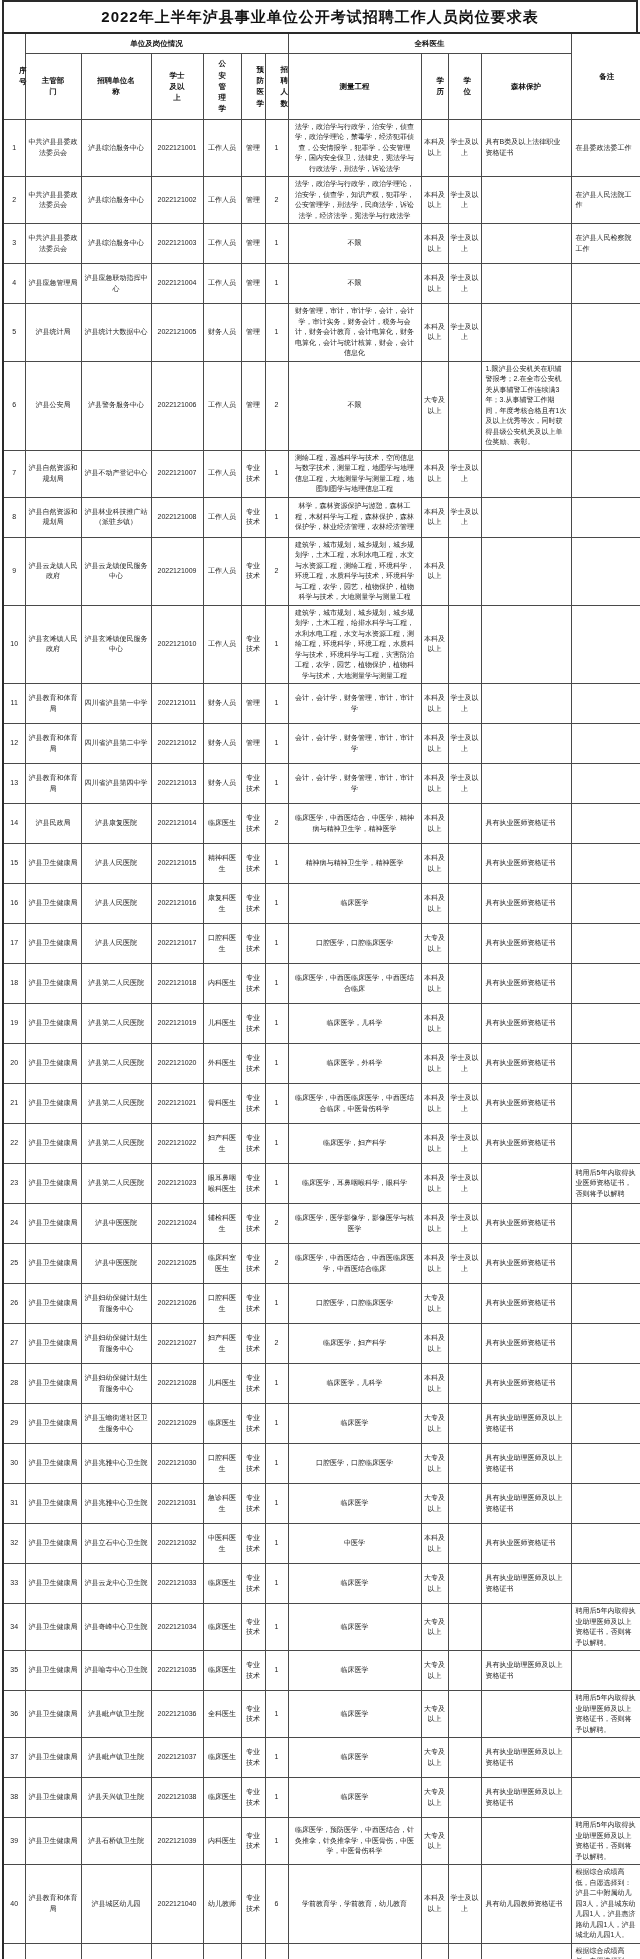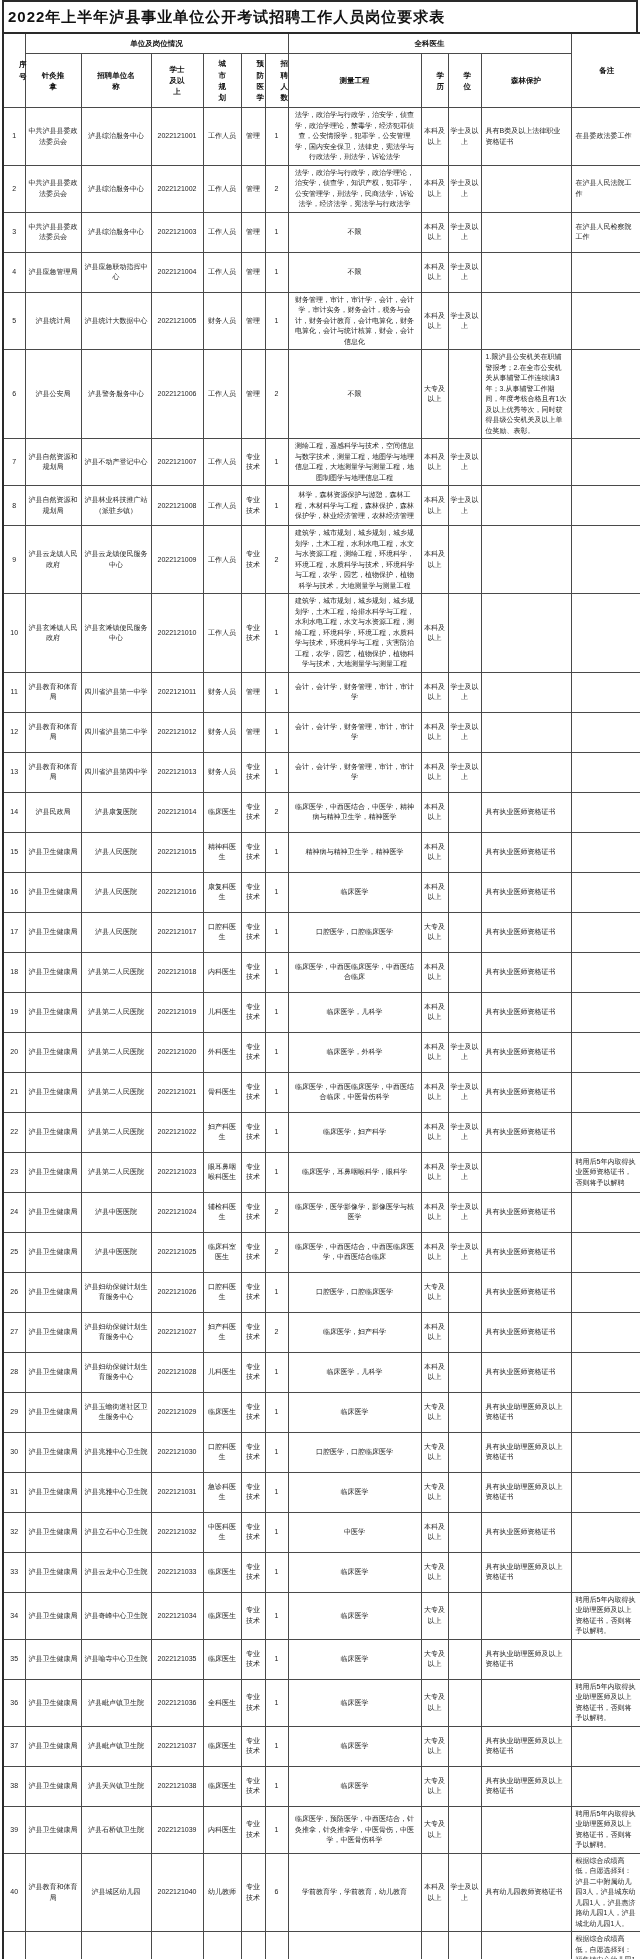--- a/index.html
+++ b/index.html
@@ -1,19 +1,19 @@
 <!DOCTYPE html>
 <html><head>
 <meta charset="utf-8">
 <style>
   html,body{margin:0;padding:0;background:#ffffff;}
   body{font-family:"Liberation Sans","DejaVu Sans",sans-serif;color:#1d1d1d;}
   .page{width:640px;min-height:1959px;background:#fff;box-sizing:border-box;margin:0 auto;}
   .sheet{width:636px;margin:0 2px;box-sizing:border-box;border:2px solid #2a2a2a;border-bottom:none;}
-  .title{font-size:15px;font-weight:bold;padding:6px 4px 5px 4px;letter-spacing:1px;color:#111;}
+  .title{font-size:15px;font-weight:bold;text-align:center;padding:6px 4px 5px 4px;letter-spacing:1px;color:#111;}
   table{border-collapse:collapse;table-layout:fixed;width:636px;margin:0 2px;}
   th,td{border:1px solid #4a4a4a;font-size:7px;line-height:1.5;padding:2px 2px;text-align:center;vertical-align:middle;word-break:break-all;box-sizing:border-box;color:#222;}
   thead th{font-weight:bold;font-size:7.5px;padding:4px 15px;color:#111;}
   table{border:2px solid #2a2a2a;}
   tbody td{height:40px;}
   td.c-major{padding:2px 4px;}
   td.c-other,td.c-remark{text-align:left;padding:2px 4px;}
   td.c-other.empty,td.c-remark.empty{text-align:center;}
 </style>
 </head>
@@ -40,24 +40,24 @@
         <col style="width:72px">
     </colgroup>
     <thead>
       <tr>
         <th rowspan="2">序号</th>
         <th colspan="6">单位及岗位情况</th>
         <th colspan="4">全科医生</th>
         <th rowspan="2">备注</th>
       </tr>
       <tr>
-        <th>针灸推拿</th>
+        <th>主管部门</th>
         <th>招聘单位名称</th>
         <th>学士及以上</th>
-        <th>城市规划</th>
+        <th>公安管理学</th>
         <th>预防医学</th>
         <th>招聘人数</th>
         <th>测量工程</th>
         <th>学历</th>
         <th>学位</th>
         <th>森林保护</th>
       </tr>
     </thead>
     <tbody>
         <tr>

